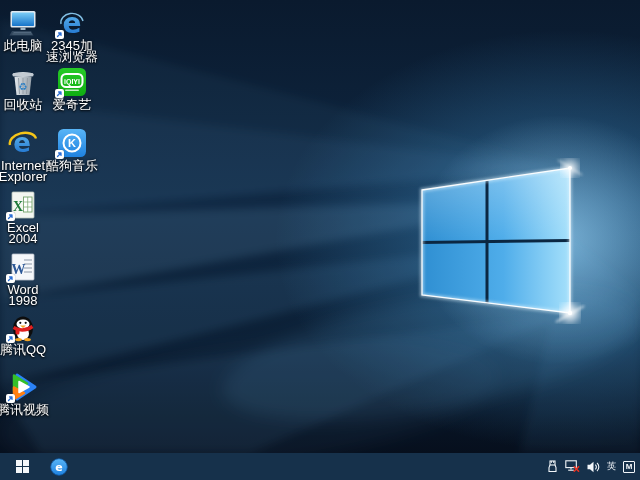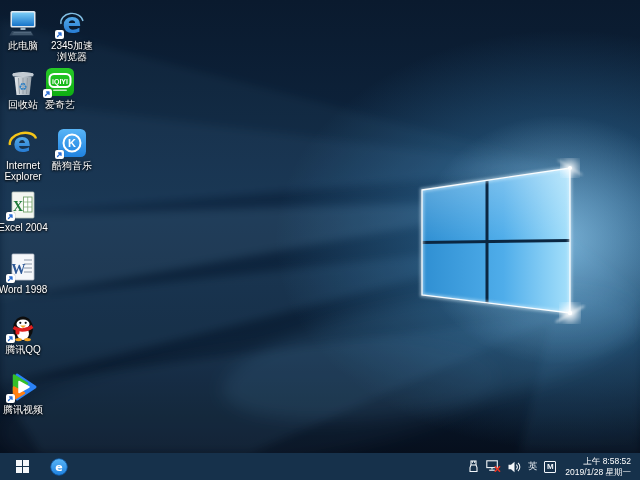--- a/index.html
+++ b/index.html
@@ -10,21 +10,21 @@
     background:#0b1a2f;
   }
   
   .desktop { position:absolute; left:0; top:0; width:640px; height:453px; overflow:hidden; }
   .wall { position:absolute; left:0; top:0; width:640px; height:453px; display:block; }
   
   .dicon { position:absolute; width:64px; display:flex; flex-direction:column; align-items:center; }
   .art { width:30px; height:30px; position:relative; flex:0 0 auto; }
   .art svg { display:block; width:30px; height:30px; }
   .lbl {
-    margin-top:3px; font-size:10px; line-height:10.5px; color:#fff; text-align:center;
+    margin-top:3px; font-size:13px; line-height:10.5px; color:#fff; text-align:center;
     max-width:52px; word-break:break-word; overflow-wrap:break-word;
     text-shadow:0 1px 2px rgba(0,0,0,.95), 0 0 3px rgba(0,0,0,.85);
   }
   .lbl.cjk { word-break:break-all; }
   .badge {
     position:absolute; left:-2px; bottom:-1px; width:9px; height:9px;
     background:#fff; border-radius:2px; box-shadow:0 0 1px rgba(0,0,0,.6);
   }
   .badge svg { display:block; width:9px; height:9px; }
   
@@ -182,21 +182,21 @@
         <polygon points="6.5,10 23.5,10 21.5,28 8.5,28" fill="url(#binG)"></polygon>
         <line x1="10.5" y1="11" x2="11.5" y2="27" stroke="#8f99a2" stroke-width="0.9"></line>
         <line x1="15" y1="11" x2="15" y2="27" stroke="#8f99a2" stroke-width="0.9"></line>
         <line x1="19.5" y1="11" x2="18.5" y2="27" stroke="#8f99a2" stroke-width="0.9"></line>
         <text x="15" y="22.5" text-anchor="middle" font-size="10" fill="#2f80c4" font-family="'DejaVu Sans',sans-serif">♻</text>
       </svg>
     </div>
     <div class="lbl cjk">回收站</div>
   </div>
 
-  <div class="dicon" style="left:28px; top:67px;">
+  <div class="dicon" style="left:40px; top:67px;">
     <div class="art">
       <svg viewBox="0 0 30 30">
         <rect x="1" y="1" width="28" height="28" rx="5.5" fill="url(#iqG)"></rect>
         <rect x="4.5" y="7" width="21" height="13" rx="4.5" fill="none" stroke="#ffffff" stroke-width="2"></rect>
         <text x="15" y="16.8" text-anchor="middle" font-size="7" font-weight="bold" fill="#ffffff" font-family="'Liberation Sans',sans-serif">iQIYI</text>
         <rect x="8" y="22.5" width="14" height="1.6" rx="0.8" fill="#bfeabf"></rect>
       </svg>
       <span class="badge">
         <svg viewBox="0 0 9 9">
             <path d="M2.5,6.5 L6,3 M6,3 L3.6,3 M6,3 L6,5.4" stroke="#2b6fd4" stroke-width="1.3" fill="none" stroke-linecap="round"></path>
@@ -352,18 +352,14 @@
       <svg width="13" height="12" viewBox="0 0 13 12">
         <polygon points="0.5,3.8 3,3.8 6.5,0.8 6.5,11.2 3,8.2 0.5,8.2" fill="#f2f6fa"></polygon>
         <path d="M8.3,3.6 A3.2,3.2 0 0 1 8.3,8.4" fill="none" stroke="#f2f6fa" stroke-width="1.1"></path>
         <path d="M10,2 A5.3,5.3 0 0 1 10,10" fill="none" stroke="#f2f6fa" stroke-width="1.1"></path>
       </svg>
     </div>
     <div class="tray-ic lang">英</div>
     <div class="tray-ic">
       <div class="ime-box">M</div>
     </div>
-    <div class="clock">
-      <div>上午 8:58:52</div>
-      <div>2019/1/28 星期一</div>
-    </div>
   </div>
 </div>
 
 </body></html>

